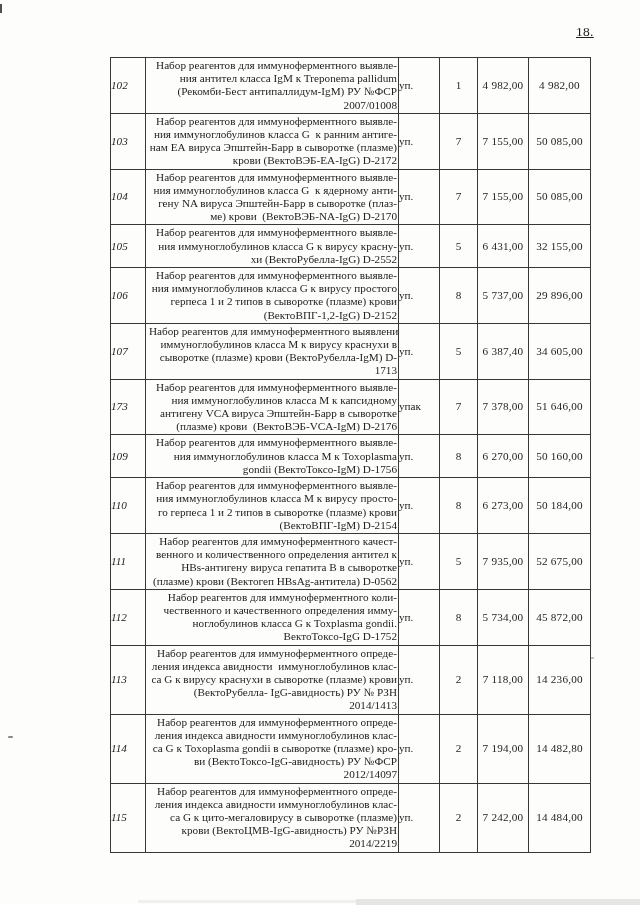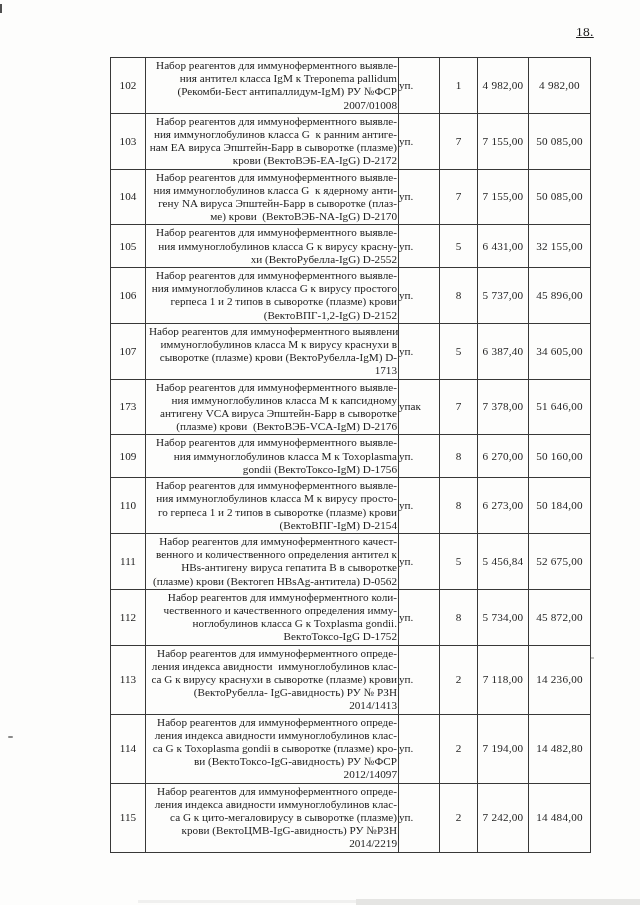--- a/index.html
+++ b/index.html
@@ -30,21 +30,21 @@
     border-collapse: collapse;
     table-layout: fixed;
     font-size: 11.2px;
     line-height: 13.2px;
   }
   .doc-table td {
     border: 1px solid #383838;
     overflow: hidden;
     padding: 0;
   }
-  .c-num   { text-align: center; vertical-align: middle; }
+  .c-num   { vertical-align: middle; font-style: italic; }
   .c-desc  { text-align: right; vertical-align: top; padding: 1px 1px 1px 3px !important; white-space: pre; }
   .c-unit  { text-align: left; vertical-align: middle; }
   .c-qty   { text-align: center; vertical-align: middle; }
   .c-price { text-align: center; vertical-align: middle; letter-spacing: 0.2px; }
   .c-total { text-align: center; vertical-align: middle; letter-spacing: 0.2px; }
 
   
   .mark-corner      { position: absolute; left: 0; top: 4px; width: 2px; height: 9px; background: #4f4f4f; }
   .mark-speck-left  { position: absolute; left: 8px; top: 736px; width: 5px; height: 2px; background: #8a8a8a; border-radius: 1px; }
   .mark-speck-right { position: absolute; left: 591px; top: 657px; width: 3px; height: 2px; background: #c2c2c0; }
@@ -111,21 +111,21 @@
     </tr>
     <tr>
       <td class="c-num">106</td>
       <td class="c-desc">Набор реагентов для иммуноферментного выявле-
 ния иммуноглобулинов класса G к вирусу простого
 герпеса 1 и 2 типов в сыворотке (плазме) крови
 (ВектоВПГ-1,2-IgG) D-2152</td>
       <td class="c-unit">уп.</td>
       <td class="c-qty">8</td>
       <td class="c-price">5 737,00</td>
-      <td class="c-total">45 896,00</td>
+      <td class="c-total">29 896,00</td>
     </tr>
     <tr>
       <td class="c-num">107</td>
       <td class="c-desc">Набор реагентов для иммуноферментного выявлени
 иммуноглобулинов класса М к вирусу краснухи в
 сыворотке (плазме) крови (ВектоРубелла-IgM) D-
 1713</td>
       <td class="c-unit">уп.</td>
       <td class="c-qty">5</td>
       <td class="c-price">6 387,40</td>
@@ -164,21 +164,21 @@
       <td class="c-total">50 184,00</td>
     </tr>
     <tr>
       <td class="c-num">111</td>
       <td class="c-desc">Набор реагентов для иммуноферментного качест-
 венного и количественного определения антител к
 HBs-антигену вируса гепатита В в сыворотке
 (плазме) крови (Вектогеп HBsAg-антитела) D-0562</td>
       <td class="c-unit">уп.</td>
       <td class="c-qty">5</td>
-      <td class="c-price">5 456,84</td>
+      <td class="c-price">7 935,00</td>
       <td class="c-total">52 675,00</td>
     </tr>
     <tr>
       <td class="c-num">112</td>
       <td class="c-desc">Набор реагентов для иммуноферментного коли-
 чественного и качественного определения имму-
 ноглобулинов класса G к Toxplasma gondii.
 ВектоТоксо-IgG D-1752</td>
       <td class="c-unit">уп.</td>
       <td class="c-qty">8</td>

